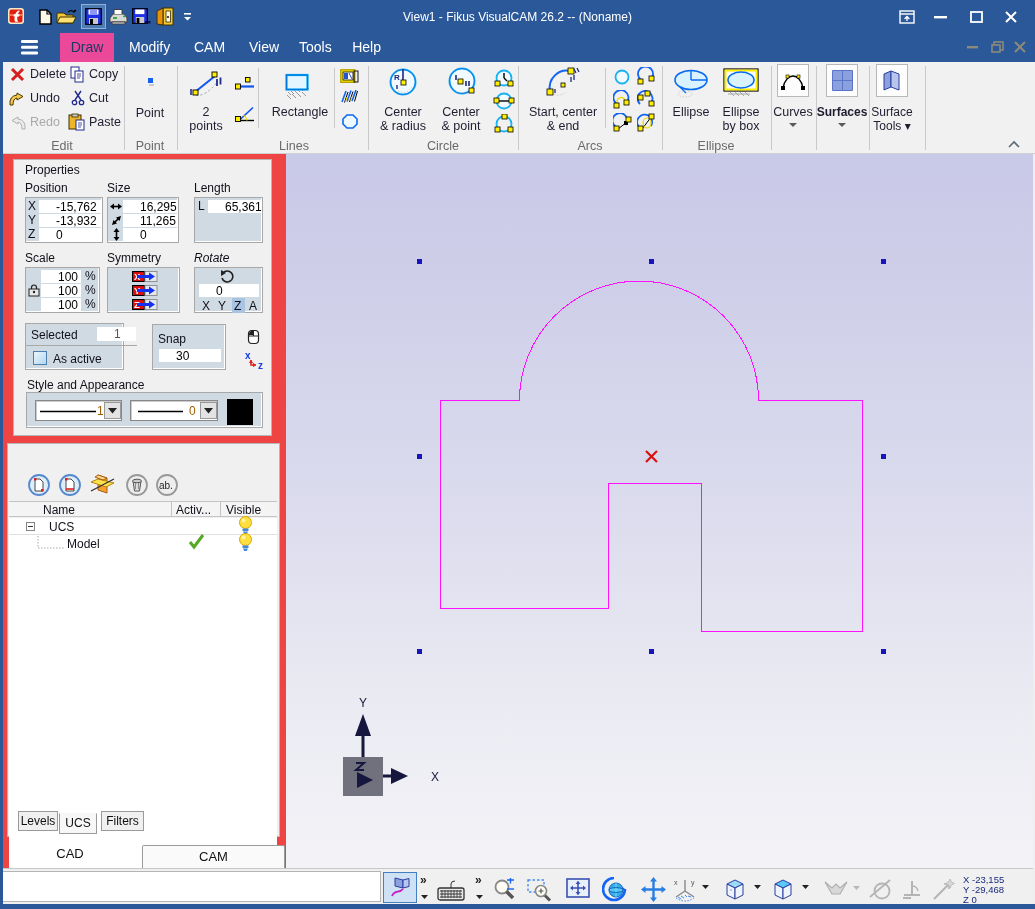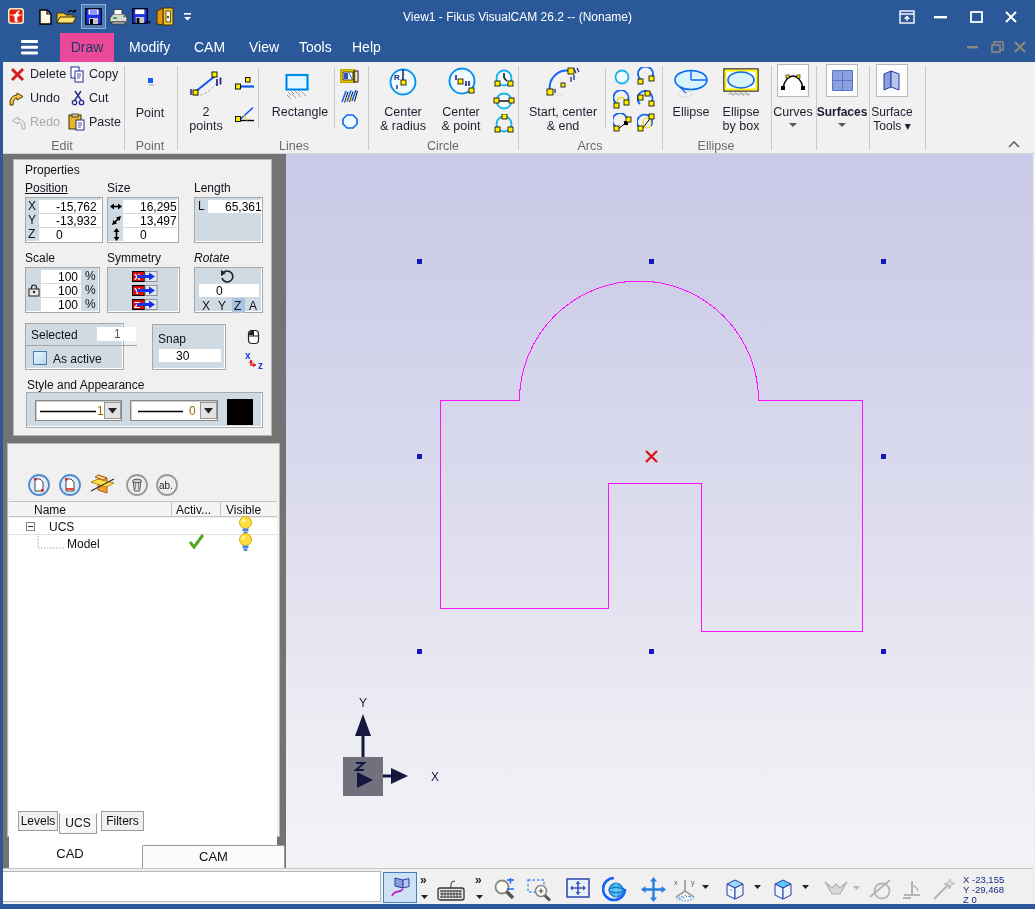--- a/index.html
+++ b/index.html
@@ -4,31 +4,31 @@
 <style>
 * { margin:0; padding:0; box-sizing:border-box; }
 html,body { width:1035px; height:909px; overflow:hidden; }
 body { font-family:"Liberation Sans", sans-serif; position:relative; background:#f0f0f0; }
 .abs { position:absolute; }
 
 #titlebar { position:absolute; top:0; left:0; width:1035px; height:33px; background:#2b5899; }
 #titletext { position:absolute; top:10px; left:0; width:1035px; text-align:center; color:#ffffff; font-size:12px; }
 
 #menubar { position:absolute; top:33px; left:0; width:1035px; height:29px; background:#2b5899; }
-.mtab { position:absolute; top:33px; height:29px; line-height:29px; color:#ffffff; font-size:14px; text-align:left; }
+.mtab { position:absolute; top:33px; height:29px; line-height:29px; color:#ffffff; font-size:14px; text-align:right; }
 #drawtab { position:absolute; top:33px; left:60px; width:54px; height:29px; background:#ec4899; color:#1a3a66; font-size:14px; text-align:center; line-height:29px; }
 
 #ribbon { position:absolute; top:62px; left:0; width:1035px; height:92px; background:#f1f1f1; border-bottom:1px solid #cfd0d1; }
 .gsep { position:absolute; top:4px; height:84px; width:1px; background:#c9cacb; }
 .ssep { position:absolute; top:6px; height:60px; width:1px; background:#c9cacb; }
 .glabel { position:absolute; top:77px; font-size:12.5px; color:#6a6a6a; text-align:center; }
 .ritem { position:absolute; font-size:12.5px; color:#1e1e30; }
 .rtxt { position:absolute; font-size:12.5px; color:#1e1e30; text-align:center; line-height:14px; }
 
-#dock { position:absolute; top:154px; left:0; width:286px; height:714px; background:#737373; }
+#dock { position:absolute; top:154px; left:0; width:286px; height:714px; background:#ef4444; }
 .cont { position:absolute; border:1px solid #b6b6b6; background:#f0f0f0; }
 .grpbox { position:absolute; background:#d0dae2; border:1px solid #a8a8a8; box-shadow:inset -1px -1px 0 #ffffff; }
 .plabel { position:absolute; font-size:12px; color:#10101a; }
 .pinput { position:absolute; background:#ffffff; font-size:12px; color:#000; line-height:14px; padding-left:17px; }
 
 #canvas { position:absolute; top:154px; left:286px; width:747px; height:714px;
   background:linear-gradient(180deg,#c9c9e8 0%,#cfcfe9 20%,#dcdcee 50%,#ebebf3 78%,#f3f3f7 100%); }
 
 #statusbar { position:absolute; top:868px; left:0; width:1035px; height:36px; background:#f0f0f0; border-top:1px solid #c8c8c8; }
 #statusfield { position:absolute; top:2px; left:2px; width:379px; height:31px; background:#ffffff; border:1px solid #b4b4b4; }
@@ -359,33 +359,33 @@
     </svg>
   <div class="rtxt" style="left:864px;top:43px;width:56px;font-size:12px;">Surface<br>Tools ▾</div>
   <svg class="abs" style="left:1007px;top:78px" width="14" height="9" viewBox="0 0 14 9">
       <path d="M2 7 L7 2 L12 7" fill="none" stroke="#5a6a7a" stroke-width="1.6"></path>
     </svg>
 </div>
 <div id="dock">
 
   <div class="cont" style="left:13px;top:5px;width:259px;height:277px;"></div>
   <div class="plabel" style="left:25px;top:9px;">Properties</div>
-  <div class="plabel" style="left:25px;top:27px;text-decoration:underline;">Position</div>
+  <div class="plabel" style="left:25px;top:27px;">Position</div>
   <div class="grpbox" style="left:25px;top:43px;width:78px;height:46px;">
     <div class="pinput" style="left:13px;top:2px;width:63px;height:13px;">-15,762</div>
     <div class="pinput" style="left:13px;top:16px;width:63px;height:13px;">-13,932</div>
     <div class="pinput" style="left:13px;top:30px;width:63px;height:13px;">0</div>
     <div class="plabel" style="left:2px;top:1px;">X</div>
     <div class="plabel" style="left:2px;top:15px;">Y</div>
     <div class="plabel" style="left:2px;top:29px;">Z</div>
   </div>
   <div class="plabel" style="left:107px;top:27px;">Size</div>
   <div class="grpbox" style="left:107px;top:43px;width:72px;height:46px;">
     <div class="pinput" style="left:15px;top:2px;width:55px;height:13px;">16,295</div>
-    <div class="pinput" style="left:15px;top:16px;width:55px;height:13px;">13,497</div>
+    <div class="pinput" style="left:15px;top:16px;width:55px;height:13px;">11,265</div>
     <div class="pinput" style="left:15px;top:30px;width:55px;height:13px;">0</div>
     <svg class="abs" style="left:2px;top:4px" width="12" height="9" viewBox="0 0 12 9">
         <path d="M2.5 4.5 H9.5" stroke="#000" stroke-width="1.6"></path>
         <path d="M0 4.5 L4 1.5 V7.5 Z M12 4.5 L8 1.5 V7.5 Z" fill="#000"></path>
       </svg>
     <svg class="abs" style="left:3px;top:17px" width="11" height="11" viewBox="0 0 11 11">
         <path d="M8 3 L3 8" stroke="#000" stroke-width="1.6"></path>
         <path d="M10 1 L5 2.5 L8.5 6 Z M1 10 L2.5 5 L6 8.5 Z" fill="#000"></path>
       </svg>
     <svg class="abs" style="left:4px;top:30px" width="9" height="13" viewBox="0 0 9 13">
@@ -522,21 +522,21 @@
       <circle cx="11" cy="11" r="10" fill="#eee" stroke="#999" stroke-width="1.8"></circle>
       <path d="M7 7 L8.5 17 h5 L15 7 Z" fill="#ddd" stroke="#555"></path>
       <ellipse cx="11" cy="7" rx="4.5" ry="1.8" fill="#ccc" stroke="#555"></ellipse>
       <path d="M9.5 9 v6 M12.5 9 v6" stroke="#777" stroke-width="0.8"></path>
     </svg>
   <svg class="abs" style="left:156px;top:320px" width="22" height="22" viewBox="0 0 22 22">
       <circle cx="11" cy="11" r="10" fill="#eee" stroke="#999" stroke-width="1.8"></circle>
       <text x="3" y="15" font-size="10" fill="#222">ab.</text>
     </svg>
   <div class="abs" style="left:9px;top:347px;width:268px;height:16px;background:#f4f4f4;border-top:1px solid #c4c4c4;border-bottom:1px solid #c4c4c4;">
-    <div class="plabel" style="left:25px;top:1px;font-size:12px;">Name</div>
+    <div class="plabel" style="left:34px;top:1px;font-size:12px;">Name</div>
     <div class="plabel" style="left:167px;top:1px;font-size:12px;">Activ...</div>
     <div class="plabel" style="left:217px;top:1px;font-size:12px;">Visible</div>
     <div class="abs" style="left:162px;top:0px;width:1px;height:15px;background:#c4c4c4;"></div>
     <div class="abs" style="left:211px;top:0px;width:1px;height:15px;background:#c4c4c4;"></div>
   </div>
   <div class="abs" style="left:9px;top:364px;width:268px;height:443px;background:#fff;"></div>
   <div class="abs" style="left:26px;top:368px;width:9px;height:9px;background:#fff;border:1px solid #848484;">
       <svg class="abs" style="left:1px;top:3px" width="5" height="1">
         <rect width="5" height="1" fill="#333"></rect>
       </svg>

